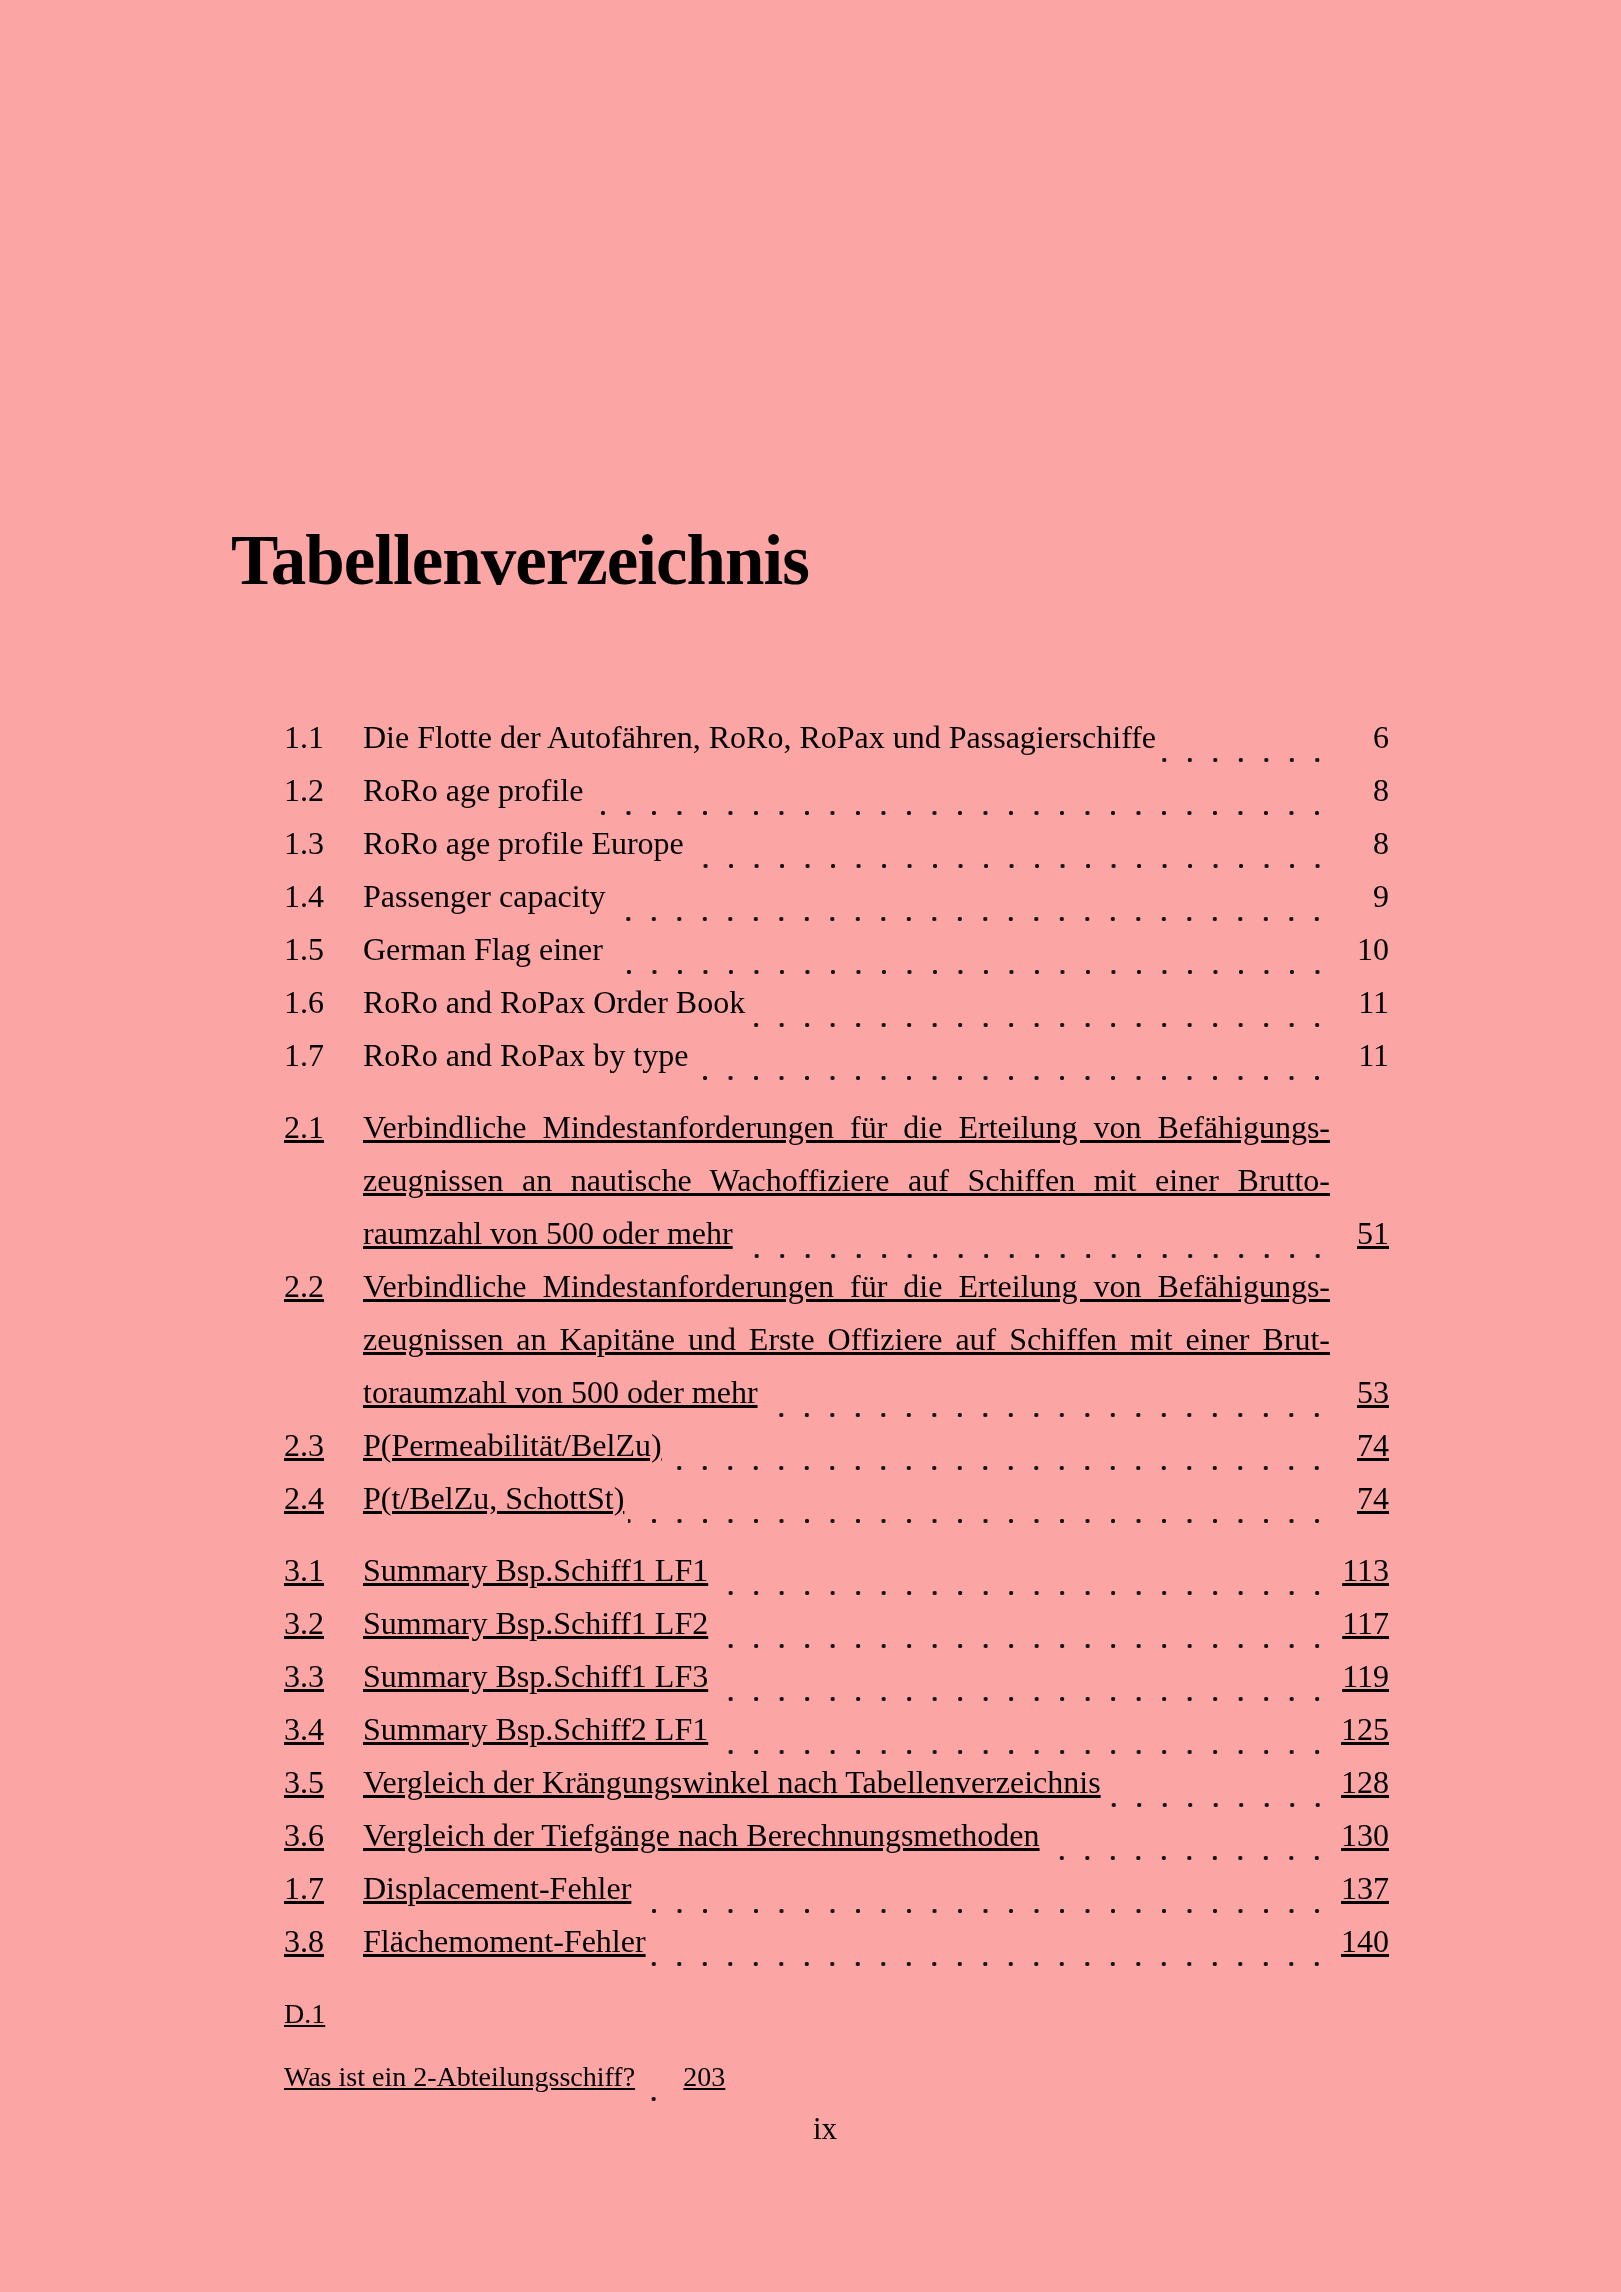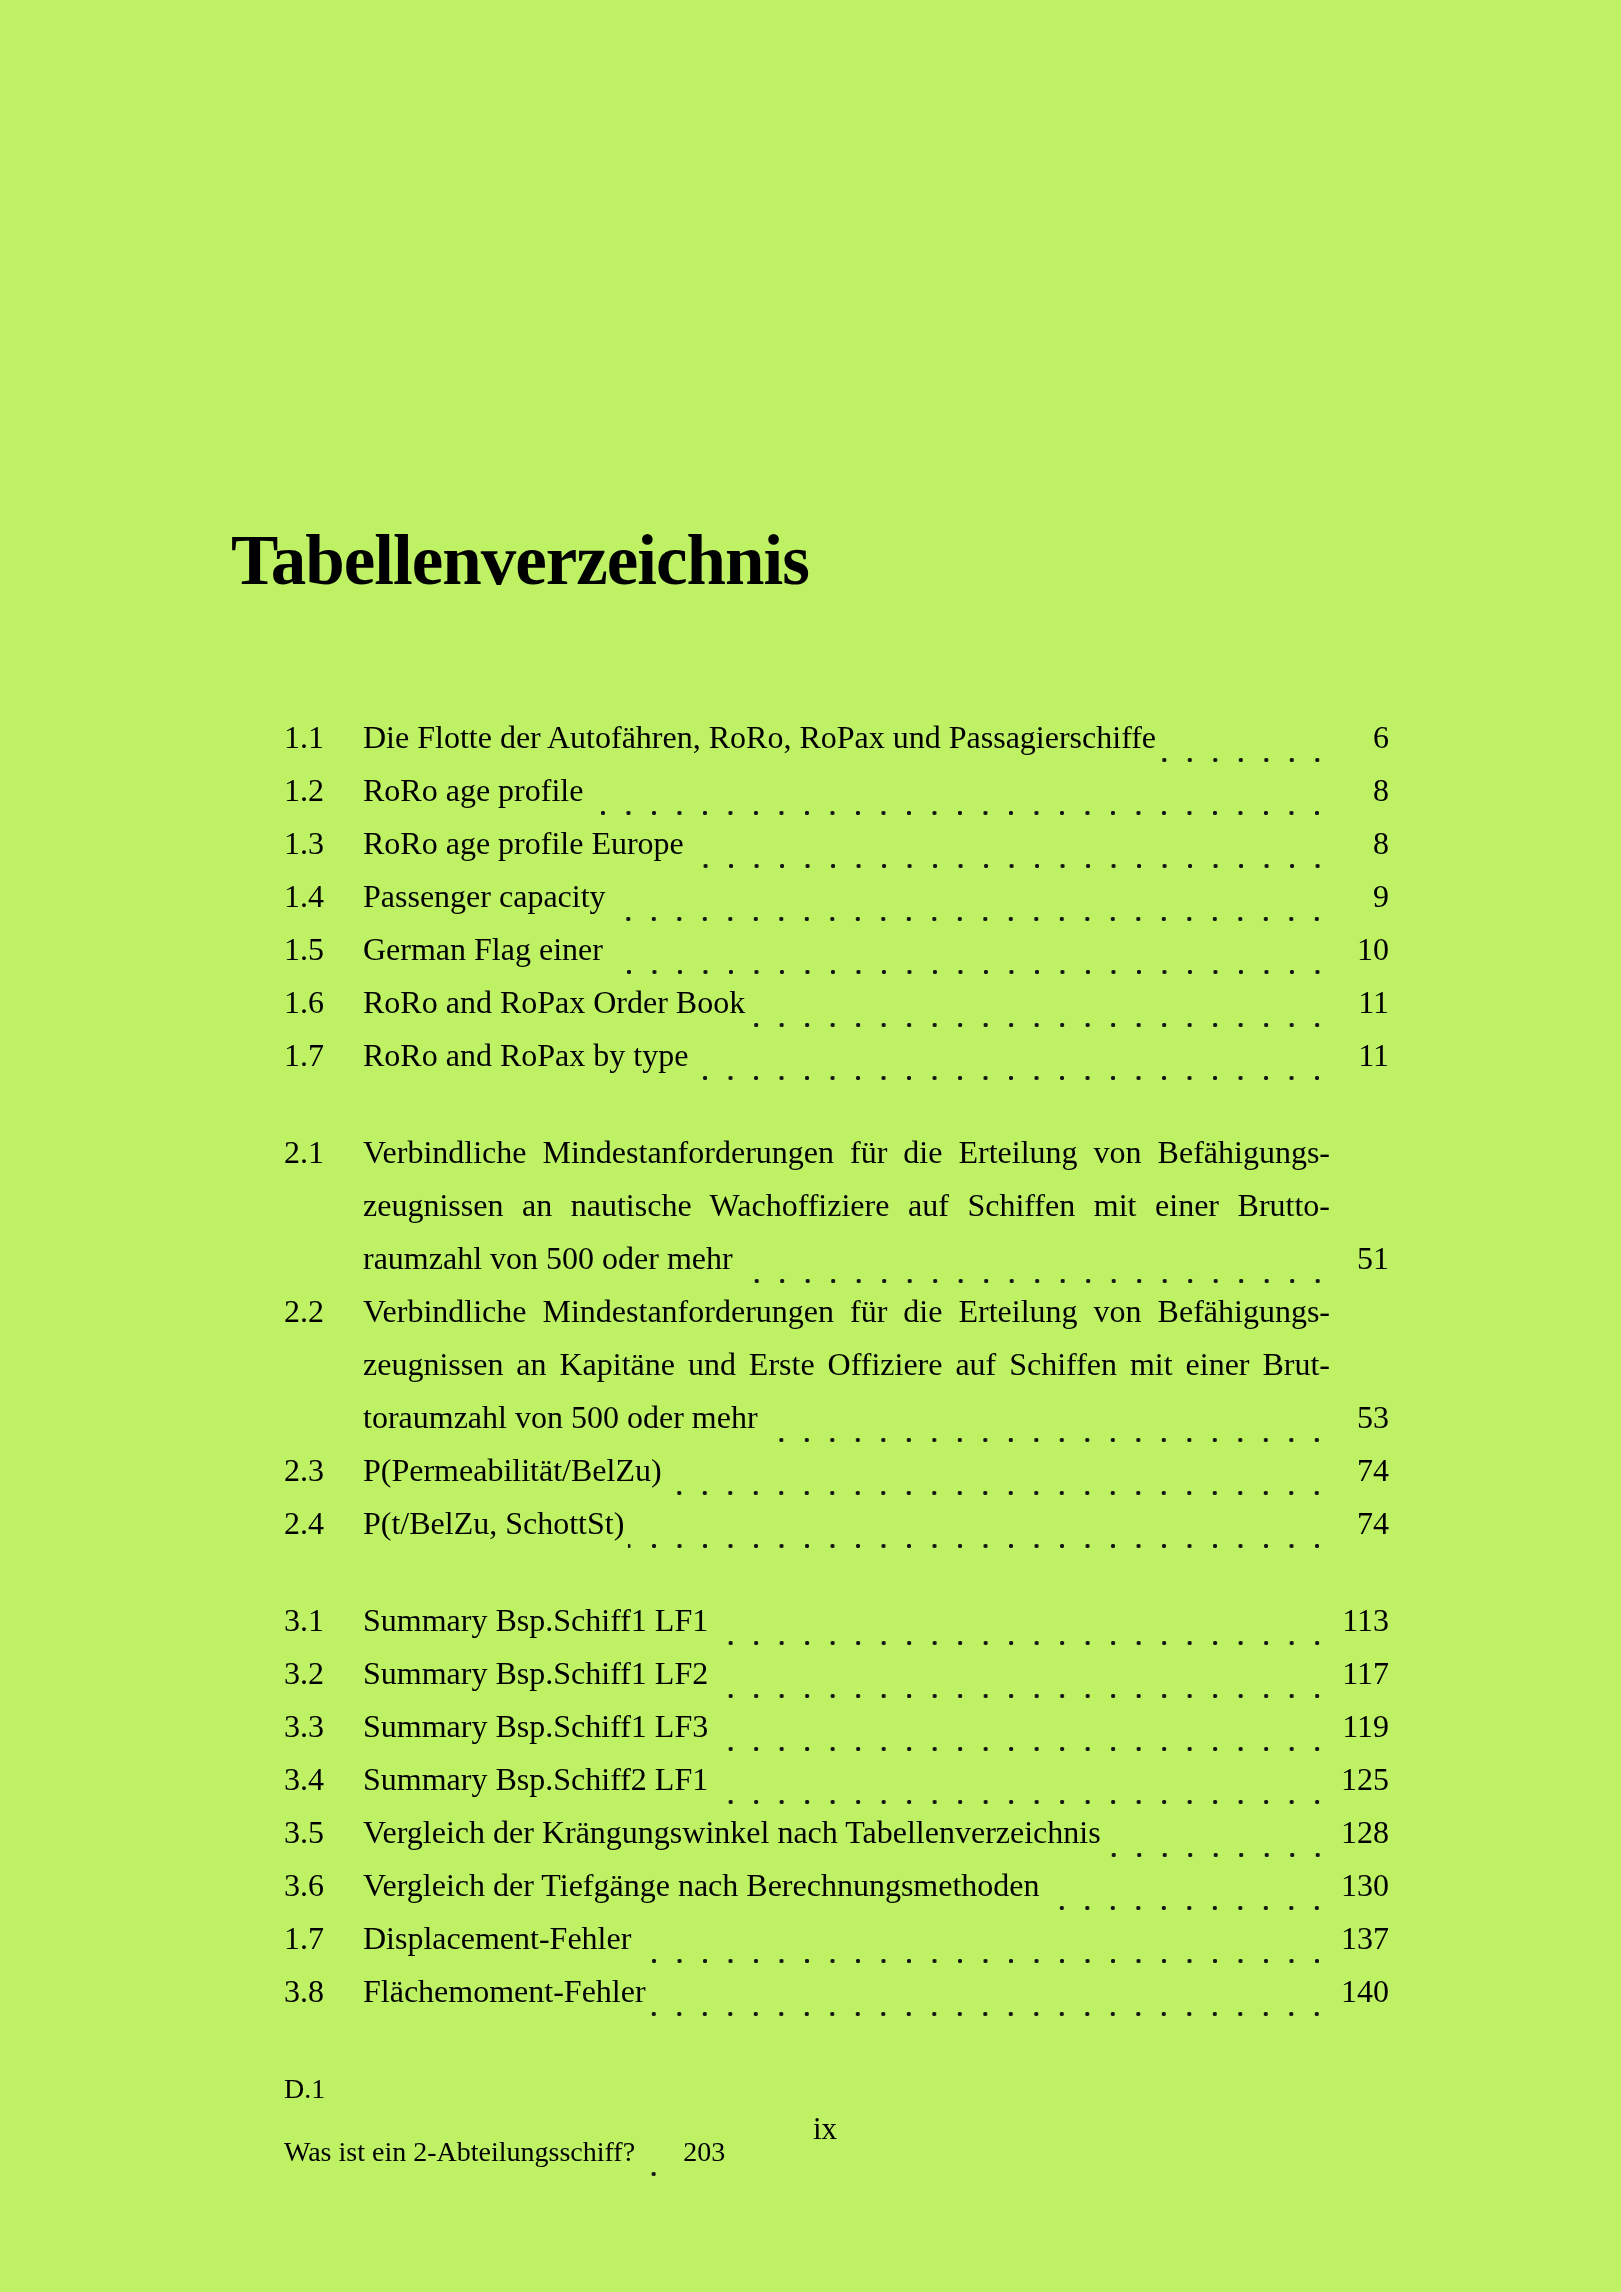--- a/index.html
+++ b/index.html
@@ -6,39 +6,39 @@
   body {
     width: 1621px; height: 2293px;
     background: #ffffff;
     font-family: "Liberation Serif", "DejaVu Serif", serif;
     color: #000000;
     position: relative;
     overflow: hidden;
   }
   .page {
     position: absolute; inset: 0;
-    background: #bef264;
+    background: #fca5a5;
   }
   .title {
     position: absolute;
     left: 231px; top: 525px;
     margin: 0;
     font-size: 71px;
     line-height: 1;
     font-weight: bold;
     letter-spacing: -1px;
     color: #000000;
     white-space: nowrap;
   }
   .toc {
     position: absolute;
     left: 233px; top: 711px;
     width: 1156px;
   }
-  .toc-group + .toc-group { margin-top: 44px; }
+  .toc-group + .toc-group { margin-top: 19px; text-decoration: underline; }
   .entry {
     display: flex;
     align-items: baseline;
     padding-left: 51px;
     font-size: 32px;
     line-height: 53px;
     gap: 10px;
   }
   .toc-group.small .entry { font-size: 28px; flex-direction: column; }
   .num { flex: none; width: 69px; }

